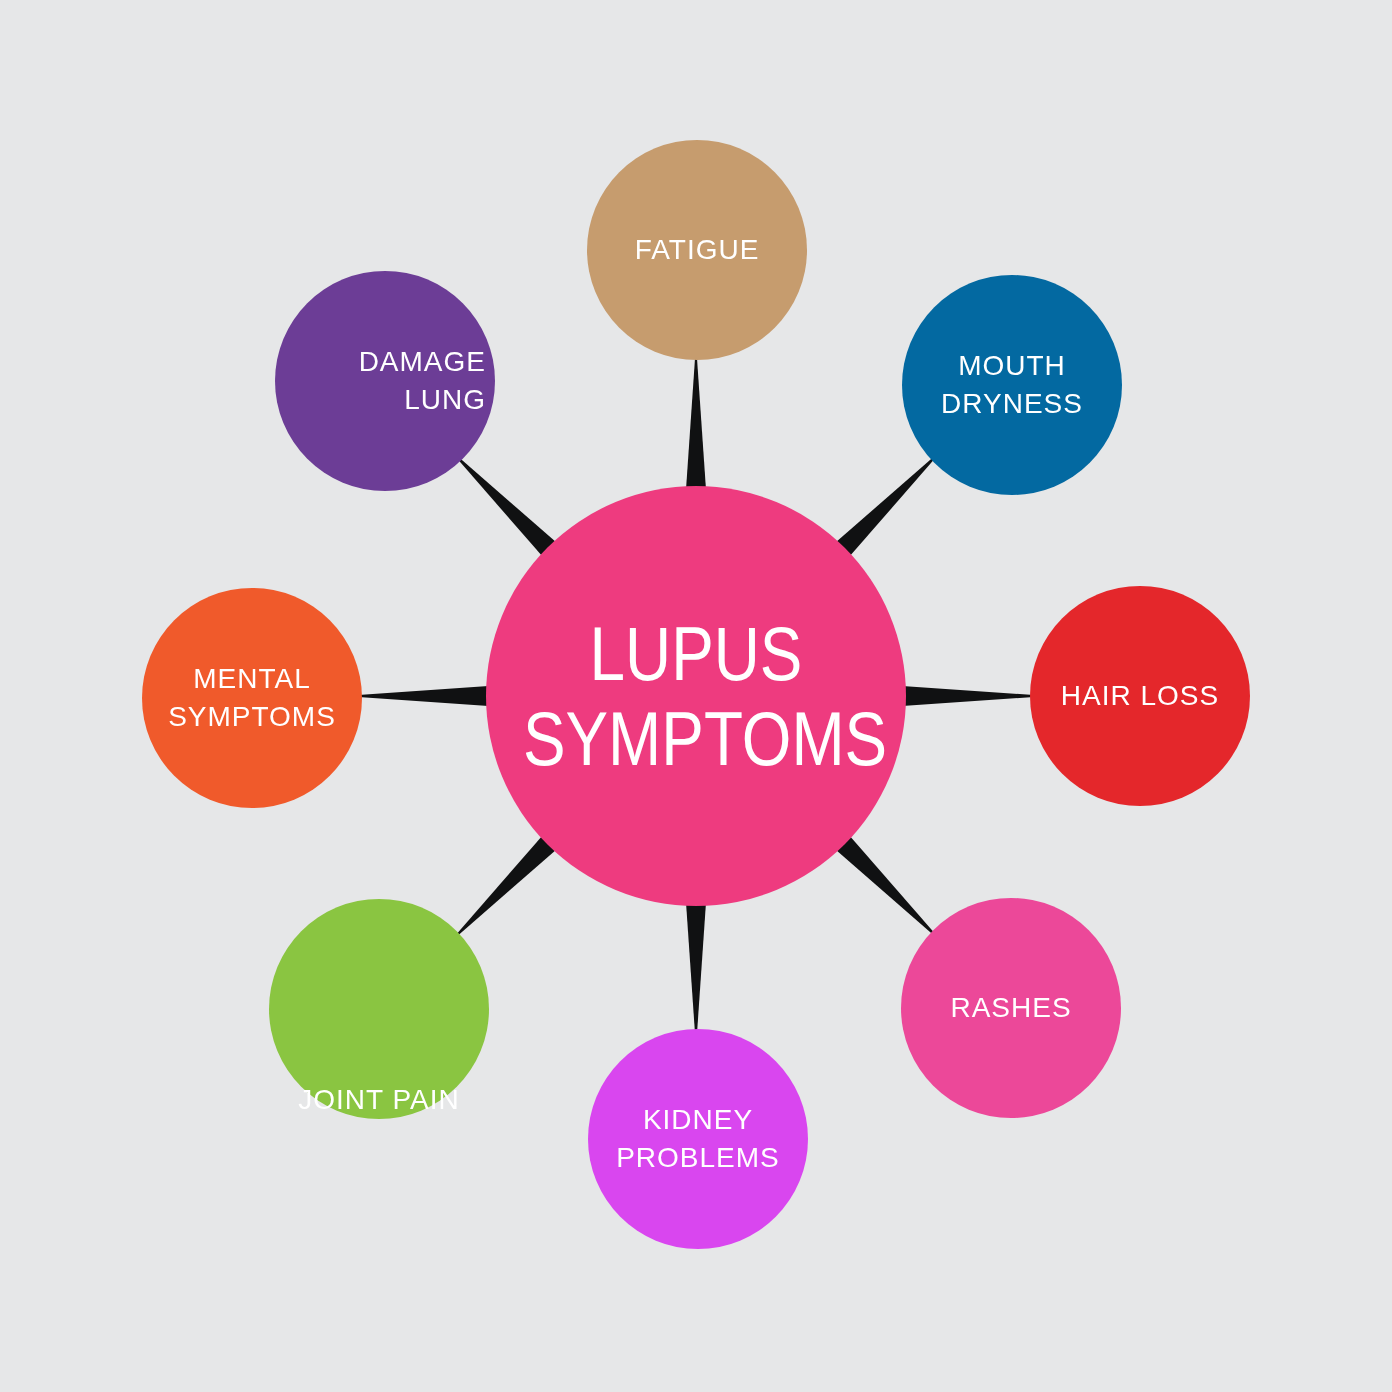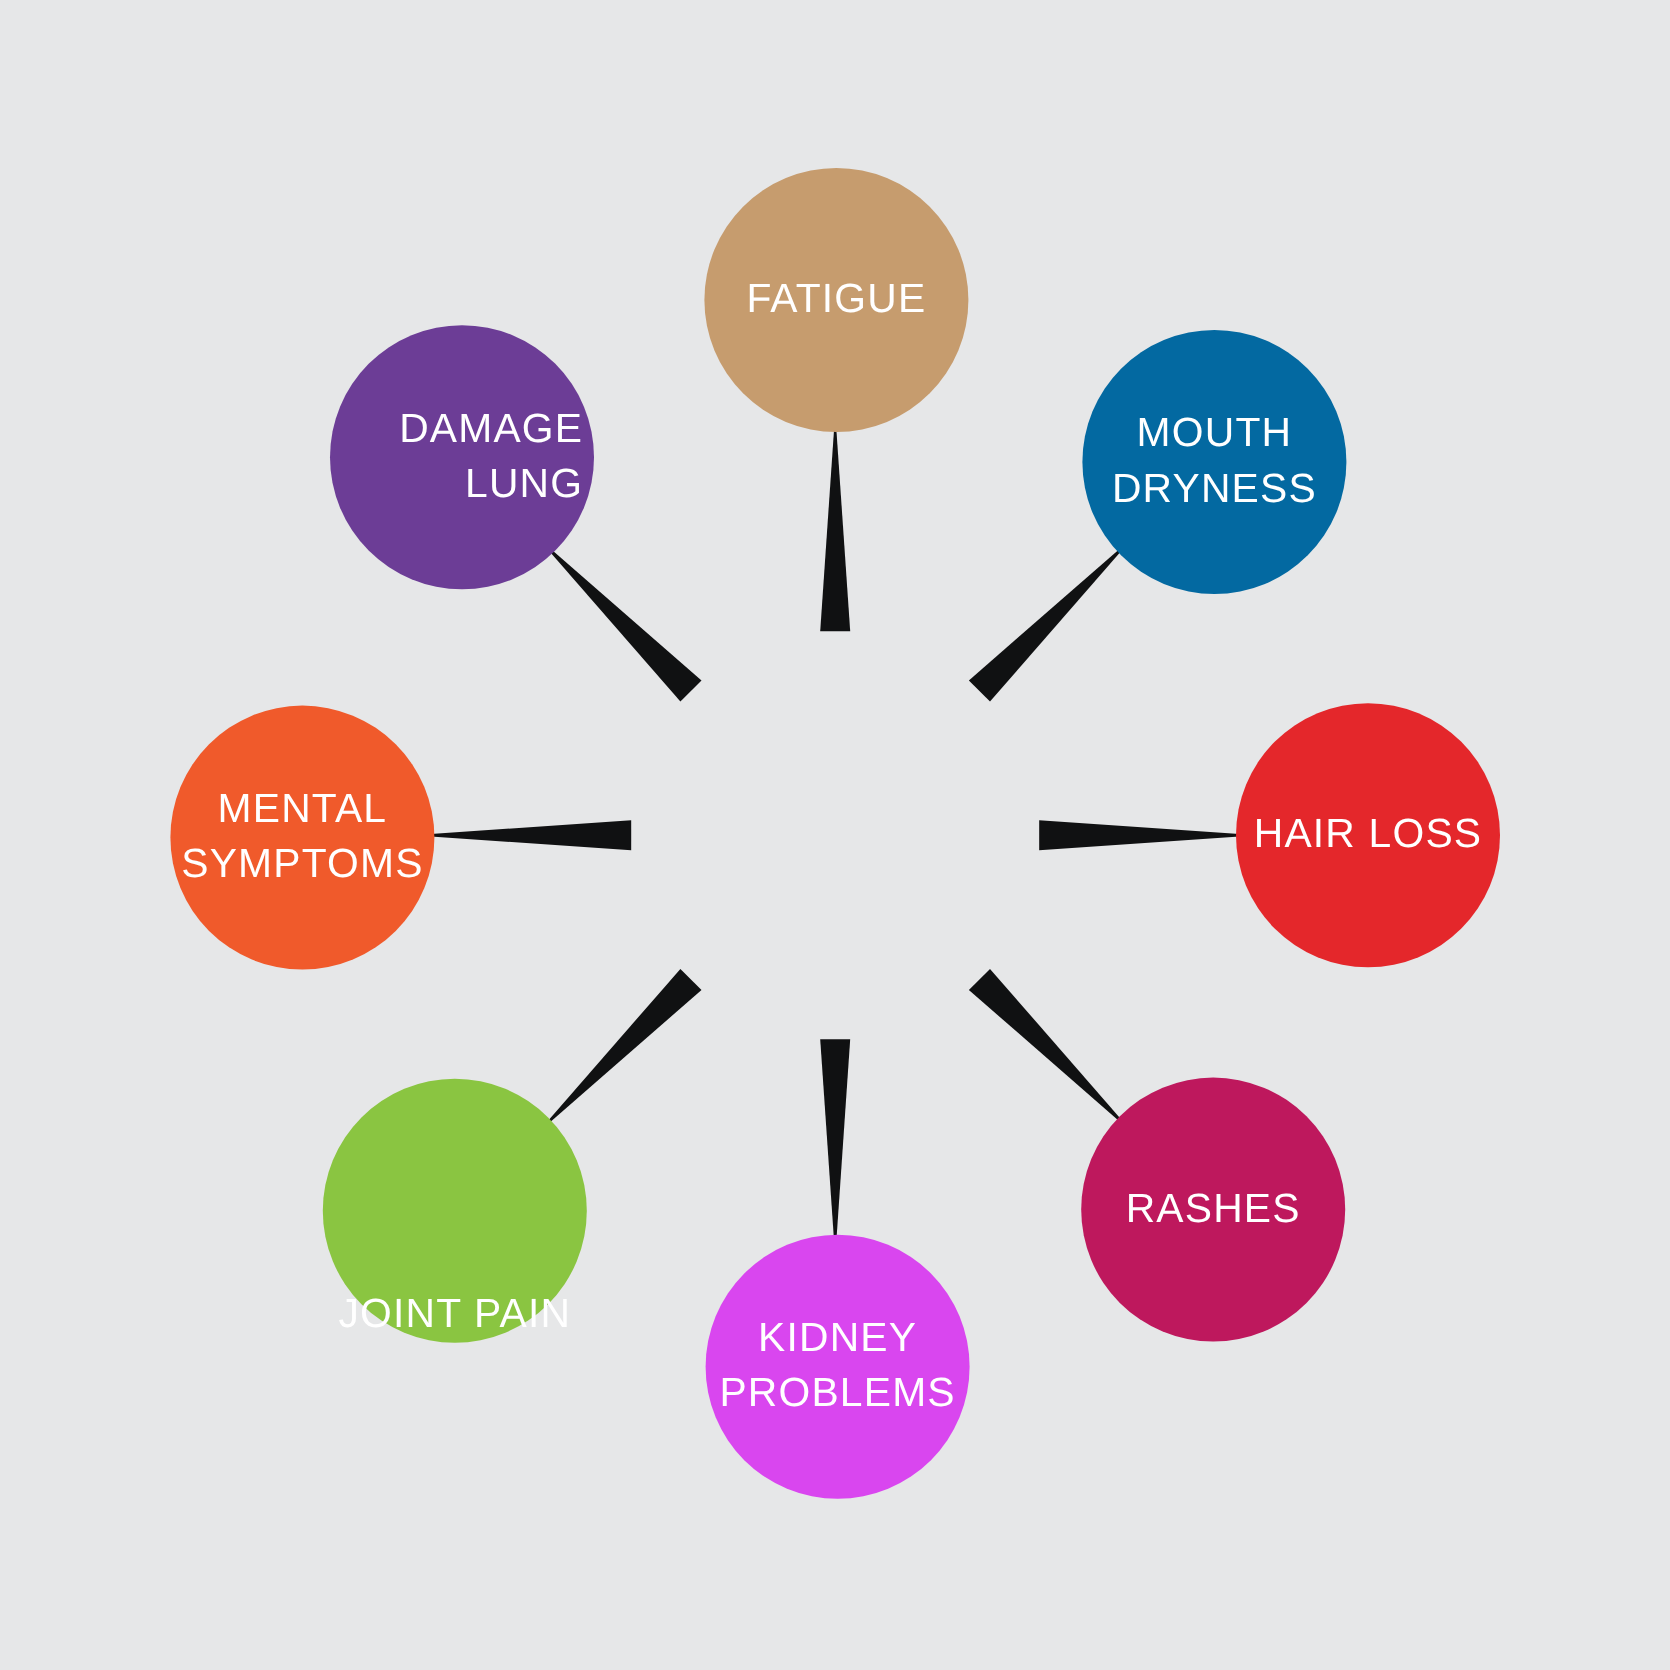--- a/index.html
+++ b/index.html
@@ -25,21 +25,21 @@
     align-items: center;
     justify-content: center;
     text-align: center;
     color: #FFFFFF;
   }
   .node {
     width: 220px;
     height: 220px;
   }
   .node .label {
-    font-size: 34px;
+    font-size: 28px;
     font-weight: 300;
     line-height: 1.34;
     letter-spacing: 1px;
     max-width: 202px;
   }
   .center-node {
     width: 420px;
     height: 420px;
     left: 486px;
     top: 486px;
@@ -72,34 +72,37 @@
       <polygon points="696.0,344.0 708.5,526.0 683.5,526.0" fill="#101112"></polygon>
       <polygon points="944.9,447.1 825.0,584.6 807.4,567.0" fill="#101112"></polygon>
       <polygon points="1048.0,696.0 866.0,708.5 866.0,683.5" fill="#101112"></polygon>
       <polygon points="944.9,944.9 807.4,825.0 825.0,807.4" fill="#101112"></polygon>
       <polygon points="696.0,1048.0 683.5,866.0 708.5,866.0" fill="#101112"></polygon>
       <polygon points="447.1,944.9 567.0,807.4 584.6,825.0" fill="#101112"></polygon>
       <polygon points="344.0,696.0 526.0,683.5 526.0,708.5" fill="#101112"></polygon>
       <polygon points="447.1,447.1 584.6,567.0 567.0,584.6" fill="#101112"></polygon>
     </svg>
 
+  <div class="center-node" style="background: rgb(238, 59, 127);">
+    <span class="label">LUPUS SYMPTOMS</span>
+  </div>
 
   <div class="node n-fatigue" style="background: rgb(198, 156, 110);">
     <span class="label">FATIGUE</span>
   </div>
 
   <div class="node n-mouth-dryness" style="background: #0369a1;">
     <span class="label">MOUTH DRYNESS</span>
   </div>
 
   <div class="node n-hair-loss" style="background: rgb(228, 39, 43);">
     <span class="label">HAIR LOSS</span>
   </div>
 
-  <div class="node n-rashes" style="background: #be185d;">
+  <div class="node n-rashes" style="background: #ec4899;">
     <span class="label">RASHES</span>
   </div>
 
   <div class="node n-kidney-problems" style="background: #d946ef;">
     <span class="label">KIDNEY PROBLEMS</span>
   </div>
 
   <div class="node n-joint-pain" style="background: rgb(138, 197, 65);">
     <span class="label">JOINT PAIN</span>
   </div>

